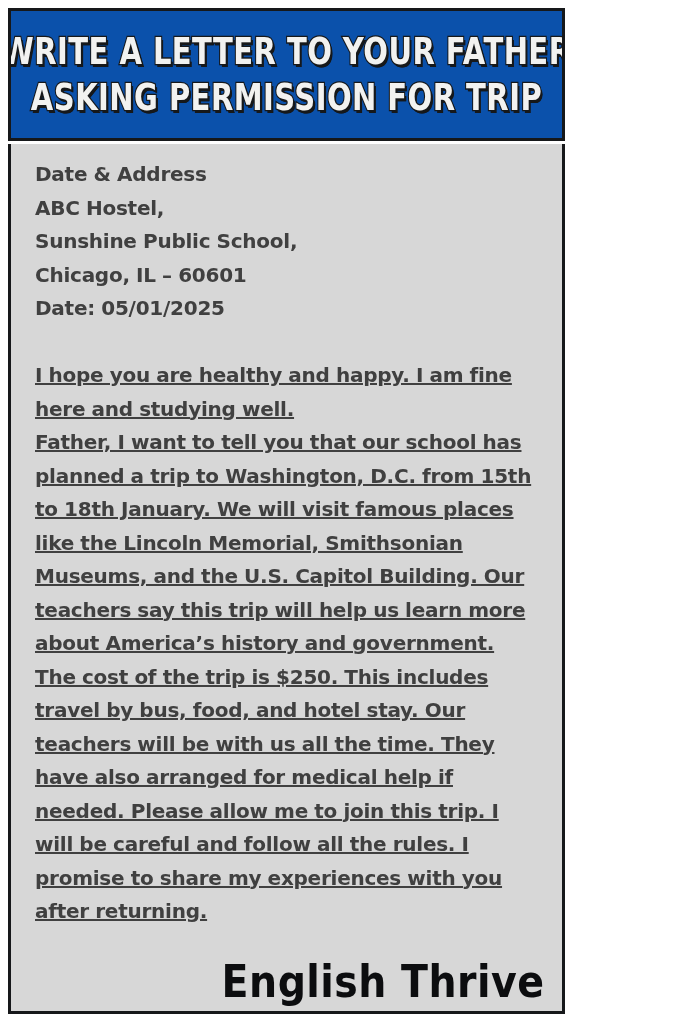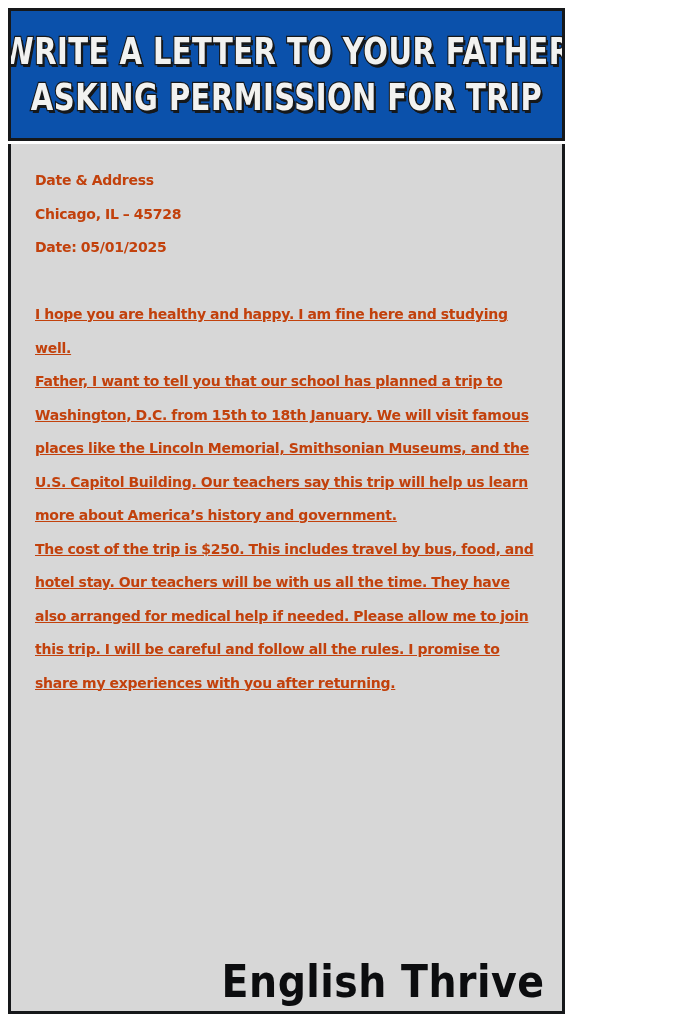--- a/index.html
+++ b/index.html
@@ -70,26 +70,25 @@
     box-sizing: border-box;
     flex: 1 1 auto;
     margin-top: 3px;
     padding: 14px 22px 8px 24px;
     overflow: hidden;
   }
 
   .letter-text {
     font-family: "DejaVu Sans", sans-serif;
     font-weight: 700;
-    font-size: 14px;
+    font-size: 20px;
     line-height: 33.5px;
-    color: #c2410c;
+    color: #404040;
     letter-spacing: -0.25px;
     word-spacing: -0.4px;
-    margin-top: 6px;
   }
 
   .lt-line {
     display: block;
     white-space: pre-wrap;
   }
   .lt-line.blank {
     height: 33.5px;
   }
 
@@ -123,21 +122,23 @@
   <div class="header-banner">
     <div class="header-line line1">Write a Letter to Your Father</div>
     <div class="header-line line2">Asking Permission for Trip</div>
   </div>
 
   <div class="letter-body">
     <div class="letter-text">
 
       <span class="lt-line">Date &amp; Address</span>
 
-      <span class="lt-line">Chicago, IL – 45728</span>
+      <span class="lt-line">ABC Hostel,</span>
+      <span class="lt-line">Sunshine Public School,</span>
+      <span class="lt-line">Chicago, IL – 60601</span>
 
       <span class="lt-line">Date: 05/01/2025</span>
 
       <span class="lt-line blank"></span>
 
 
       <span class="para">I hope you are healthy and happy. I am fine here and studying well.</span>
       <span class="para">Father, I want to tell you that our school has planned a trip to Washington, D.C. from 15th to 18th January. We will visit famous places like the Lincoln Memorial, Smithsonian Museums, and the U.S. Capitol Building. Our teachers say this trip will help us learn more about America’s history and government.</span>
       <span class="para">The cost of the trip is $250. This includes travel by bus, food, and hotel stay. Our teachers will be with us all the time. They have also arranged for medical help if needed. Please allow me to join this trip. I will be careful and follow all the rules. I promise to share my experiences with you after returning.</span>
 

